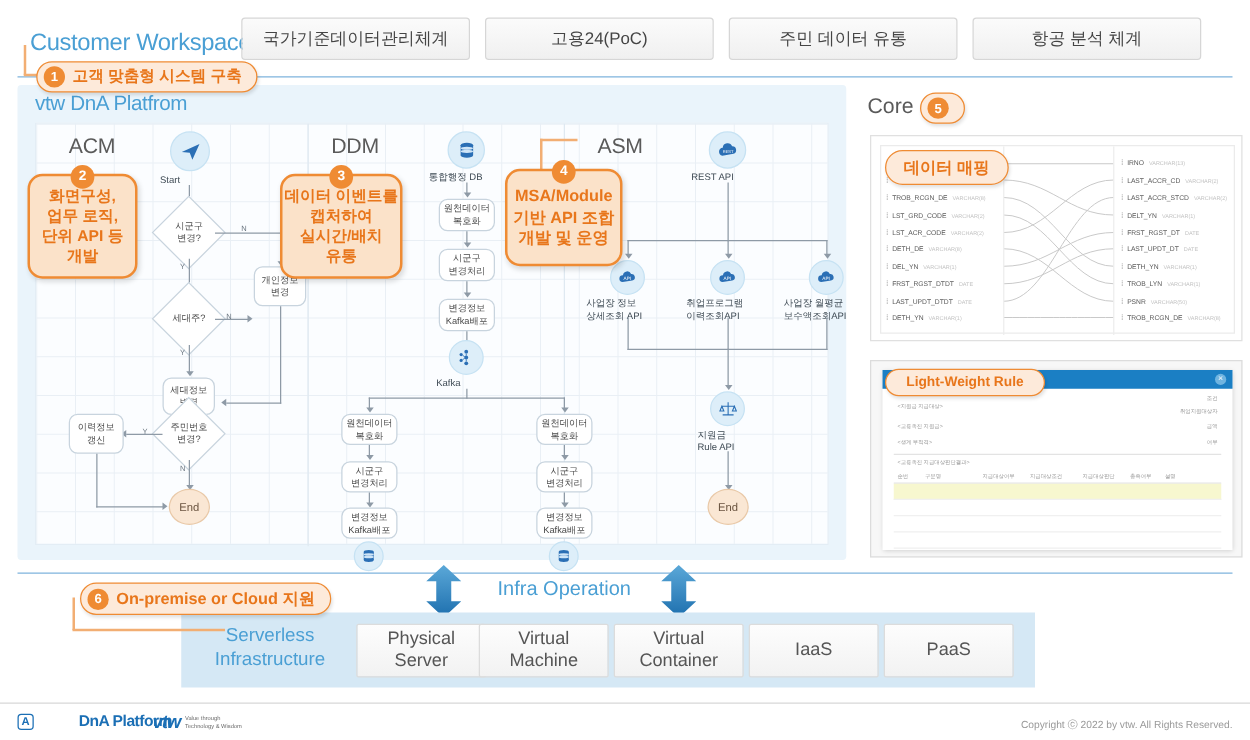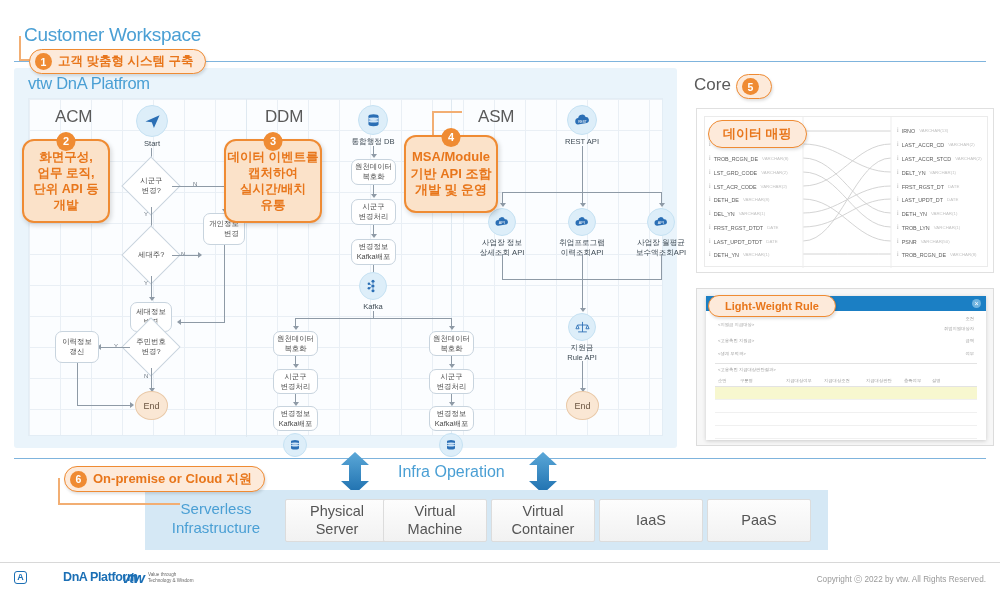--- a/index.html
+++ b/index.html
@@ -120,21 +120,21 @@
     position: absolute; background: #fae7d4; border: 1px solid #e9c9a8;
     border-radius: 50%; font-size: 9px; color: #6a5440;
     display: flex; align-items: center; justify-content: center;
   }
   .circicon {
     position: absolute; border-radius: 50%;
     background: #ddeef9; border: 1px solid #c6e2f3;
     display: flex; align-items: center; justify-content: center;
   }
   .caption {
-    position: absolute; font-size: 7.6px; color: #3f4b55; text-align: center;
+    position: absolute; font-size: 7.6px; color: #3f4b55; text-align: left;
     line-height: 1.35; white-space: nowrap;
   }
   .ln { position: absolute; background: #8e9aa6; }
   .yn { position: absolute; font-size: 6px; color: #6b7680; }
   .arrowdn {
     position: absolute; width: 0; height: 0;
     border-left: 3px solid transparent; border-right: 3px solid transparent;
     border-top: 4px solid #8e9aa6;
   }
   .arrowlf {
@@ -203,20 +203,26 @@
   .logo2 { position: absolute; left: 122px; top: 569px; display: flex; align-items: center; gap: 4px; }
   .logo2 .vt { font-size: 15px; font-weight: bold; color: #1b6fb5; font-style: italic; letter-spacing: -1px; }
   .logo2 .sub { font-size: 4.6px; color: #6a6a6a; line-height: 1.3; }
   .copy { position: absolute; right: 14px; top: 574px; font-size: 8.2px; color: #9a9a9a; }
 </style>
 </head>
 <body>
 
 <div class="topbar">
   <div class="cw-title">Customer Workspace</div>
+  <div class="tabs">
+    <div class="tab">국가기준데이터관리체계</div>
+    <div class="tab">고용24(PoC)</div>
+    <div class="tab">주민 데이터 유통</div>
+    <div class="tab">항공 분석 체계</div>
+  </div>
 </div>
 <div class="hrule"></div>
 
 <div class="leader" style="left:19px;top:36px;width:1.5px;height:24px;"></div>
 <div class="leader" style="left:19px;top:59px;width:176px;height:1.5px;"></div>
 <div class="callout" style="left:29px;top:49px;">
   <span class="cnum">1</span>
   <span>고객 맞춤형 시스템 구축</span>
 </div>
 
@@ -252,21 +258,21 @@
     <div class="ln" style="left:122px;top:108px;width:1px;height:23px;"></div>
     <div class="arrowdn" style="left:119.5px;top:130px;"></div>
 
     <div class="dia" style="left:101px;top:135px;width:42px;height:42px;">
       <span>세대주?</span>
     </div>
     <div class="yn" style="left:152px;top:152px;">N</div>
     <div class="ln" style="left:143px;top:156px;width:27px;height:1px;"></div>
     <div class="arrowrt" style="left:169px;top:153px;"></div>
 
-    <div class="node" style="left:174px;top:114px;width:42px;height:32px;text-align:right;">
+    <div class="node" style="left:174px;top:114px;width:42px;height:32px;">
       <span>개인정보<br>변경</span>
     </div>
     <div class="ln" style="left:195px;top:146px;width:1px;height:78px;"></div>
     <div class="ln" style="left:152px;top:223px;width:44px;height:1px;"></div>
     <div class="arrowlf" style="left:148px;top:220px;"></div>
 
     <div class="yn" style="left:115px;top:181px;">Y</div>
     <div class="ln" style="left:122px;top:177px;width:1px;height:22px;"></div>
     <div class="arrowdn" style="left:119.5px;top:198px;"></div>
 

